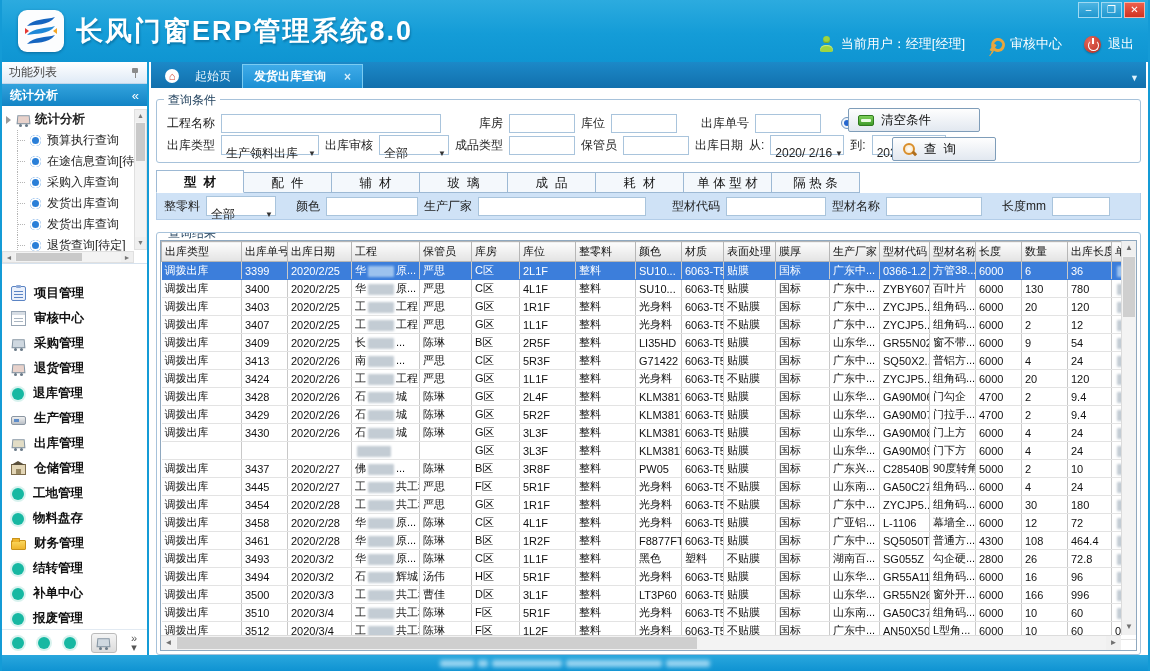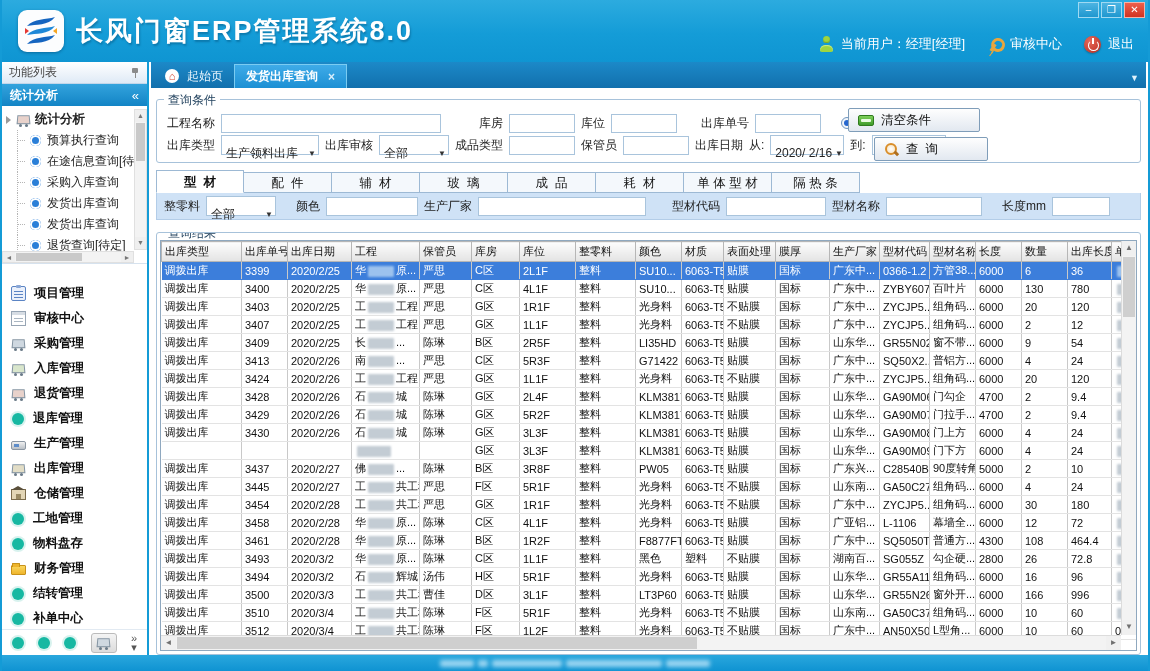--- a/index.html
+++ b/index.html
@@ -76,42 +76,42 @@
   .ic-production::before{content:"";position:absolute;left:2px;top:2px;width:5px;height:3px;background:#5d8cc9}
   .ic-warehouse{height:11px;margin-top:2px;background:#e3d6b6;border:1px solid #7c6c4c}
   .ic-warehouse::before{content:"";position:absolute;left:-1px;top:-4px;border-left:7px solid transparent;border-right:7px solid transparent;border-bottom:4px solid #5a4f3a}
   .ic-warehouse::after{content:"";position:absolute;left:4px;bottom:0;width:5px;height:5px;background:#9a8a64}
   .ic-folder{height:10px;margin-top:3px;background:linear-gradient(#fbd75e,#efb52c);border:1px solid #c8921a;border-radius:1px}
   .ic-folder::before{content:"";position:absolute;left:0;top:-3px;width:6px;height:3px;background:#efb52c;border:1px solid #c8921a;border-bottom:none;border-radius:1px 1px 0 0}
 
   
   .main{position:absolute;left:149px;top:62px;right:2px;bottom:16px;display:flex;flex-direction:column;background:#fff}
   .tabbar{flex:0 0 26px;background:linear-gradient(#1c89c8,#1270ad);display:flex;align-items:flex-end;padding-left:3px;position:relative}
-  .tab{height:24px;display:flex;align-items:center;gap:8px;padding:0 11px;color:#eaf6fd;font-size:12px;cursor:default}
+  .tab{height:24px;display:flex;align-items:center;gap:16px;padding:0 11px;color:#eaf6fd;font-size:12px;cursor:default}
   .tab.active{background:linear-gradient(#3fabe8,#1c90d4);border:1px solid #7accf2;border-bottom:none;color:#fff;font-weight:bold}
   .ic-home{width:14px;height:14px;border-radius:50%;background:#fff;color:#d14a38;font-size:11px;line-height:14px;text-align:center;display:inline-block}
   .ic-home::before{content:"⌂"}
   .tab-close{color:#d9eefb;font-size:12px;margin-left:2px}
   .tabbar-caret{position:absolute;right:7px;bottom:5px;color:#dff1fc;font-size:9px}
 
   .content{flex:1;display:flex;flex-direction:column;padding:2px 5px 0 5px;font-size:12px;color:#222;overflow:hidden}
   .groupbox{border:1px solid #a7c2da;border-radius:3px;position:relative}
   .glabel{position:absolute;top:-8px;left:7px;background:#fff;padding:0 4px;font-size:12px;color:#23435f}
   .qbox{flex:0 0 64px;margin-top:9px;padding:12px 8px 0 10px}
   .qrow{display:flex;align-items:center;gap:6px;height:22px;white-space:nowrap}
   .qlabel{flex:0 0 auto}
   .tinput{height:19px;border:1px solid #a9c4dc;background:#fff;font-size:12px;padding:0 3px;font-family:inherit}
   .select{height:20px;border:1px solid #a9c4dc;background:#fff;display:inline-flex;align-items:center;justify-content:space-between;padding:16px 2px 0 4px;font-size:12px}
   .select .arr{font-size:8px;color:#333;margin-left:3px}
   .radio{display:inline-flex;align-items:center;gap:4px}
   .rdot{width:12px;height:12px;border-radius:50%;border:1px solid #6f95c0;background:radial-gradient(#fff,#e8eef6);display:inline-flex;align-items:center;justify-content:center}
   .rdot.on::after{content:"";width:6px;height:6px;border-radius:50%;background:#2767cf}
   .btn{border:1px solid #7f9db9;background:linear-gradient(#fefefe,#e2e8f0);height:24px;padding:0 9px;font-size:12.5px;display:inline-flex;align-items:center;gap:7px;border-radius:2px;white-space:pre;color:#111}
   .btn-clear{position:absolute;right:160px;top:8px;width:132px}
-  .btn-search{position:absolute;right:152px;top:37px;width:114px}
+  .btn-search{position:absolute;right:144px;top:37px;width:104px}
   .ic-clear{width:16px;height:11px;background:linear-gradient(#7ed05a,#3f9b2a);border:1px solid #2f7a1e;border-radius:2px;position:relative;display:inline-block}
   .ic-clear::before{content:"";position:absolute;left:2px;top:3px;right:2px;height:3px;background:#eafbe2;border-radius:1px}
   .ic-search{width:15px;height:15px;position:relative;display:inline-block}
   .ic-search::before{content:"";position:absolute;left:1px;top:1px;width:8px;height:8px;border-radius:50%;border:2px solid #d98e2b;background:radial-gradient(#fff,#f6dfb8)}
   .ic-search::after{content:"";position:absolute;left:10px;top:10px;width:5px;height:2.5px;background:#b06f1e;transform:rotate(45deg)}
 
   .mat-tabs{flex:0 0 23px;display:flex;margin-top:7px;align-items:flex-end}
   .mtab{min-width:88px;height:21px;border:1px solid #9db9d4;border-left:none;background:#f4f8fc;color:#111;font-size:12.5px;text-align:center;line-height:20px;white-space:pre;padding:0 8px}
   .mtab:first-child{border-left:1px solid #9db9d4}
   .mtab.active{background:#fff;font-weight:bold;height:23px;line-height:22px;border-bottom:1px solid #fff}
@@ -233,24 +233,20 @@
           <span class="ic ic-clipboard"></span>
           <span>项目管理</span>
         </div>
         <div class="menu-item">
           <span class="ic ic-notepad"></span>
           <span>审核中心</span>
         </div>
         <div class="menu-item">
           <span class="ic ic-cart"></span>
           <span>采购管理</span>
-        </div>
-        <div class="menu-item">
-          <span class="ic ic-cart-in"></span>
-          <span>入库管理</span>
         </div>
         <div class="menu-item">
           <span class="ic ic-cart-return"></span>
           <span>退货管理</span>
         </div>
         <div class="menu-item">
           <span class="ic ic-dot"></span>
           <span>退库管理</span>
         </div>
         <div class="menu-item">

